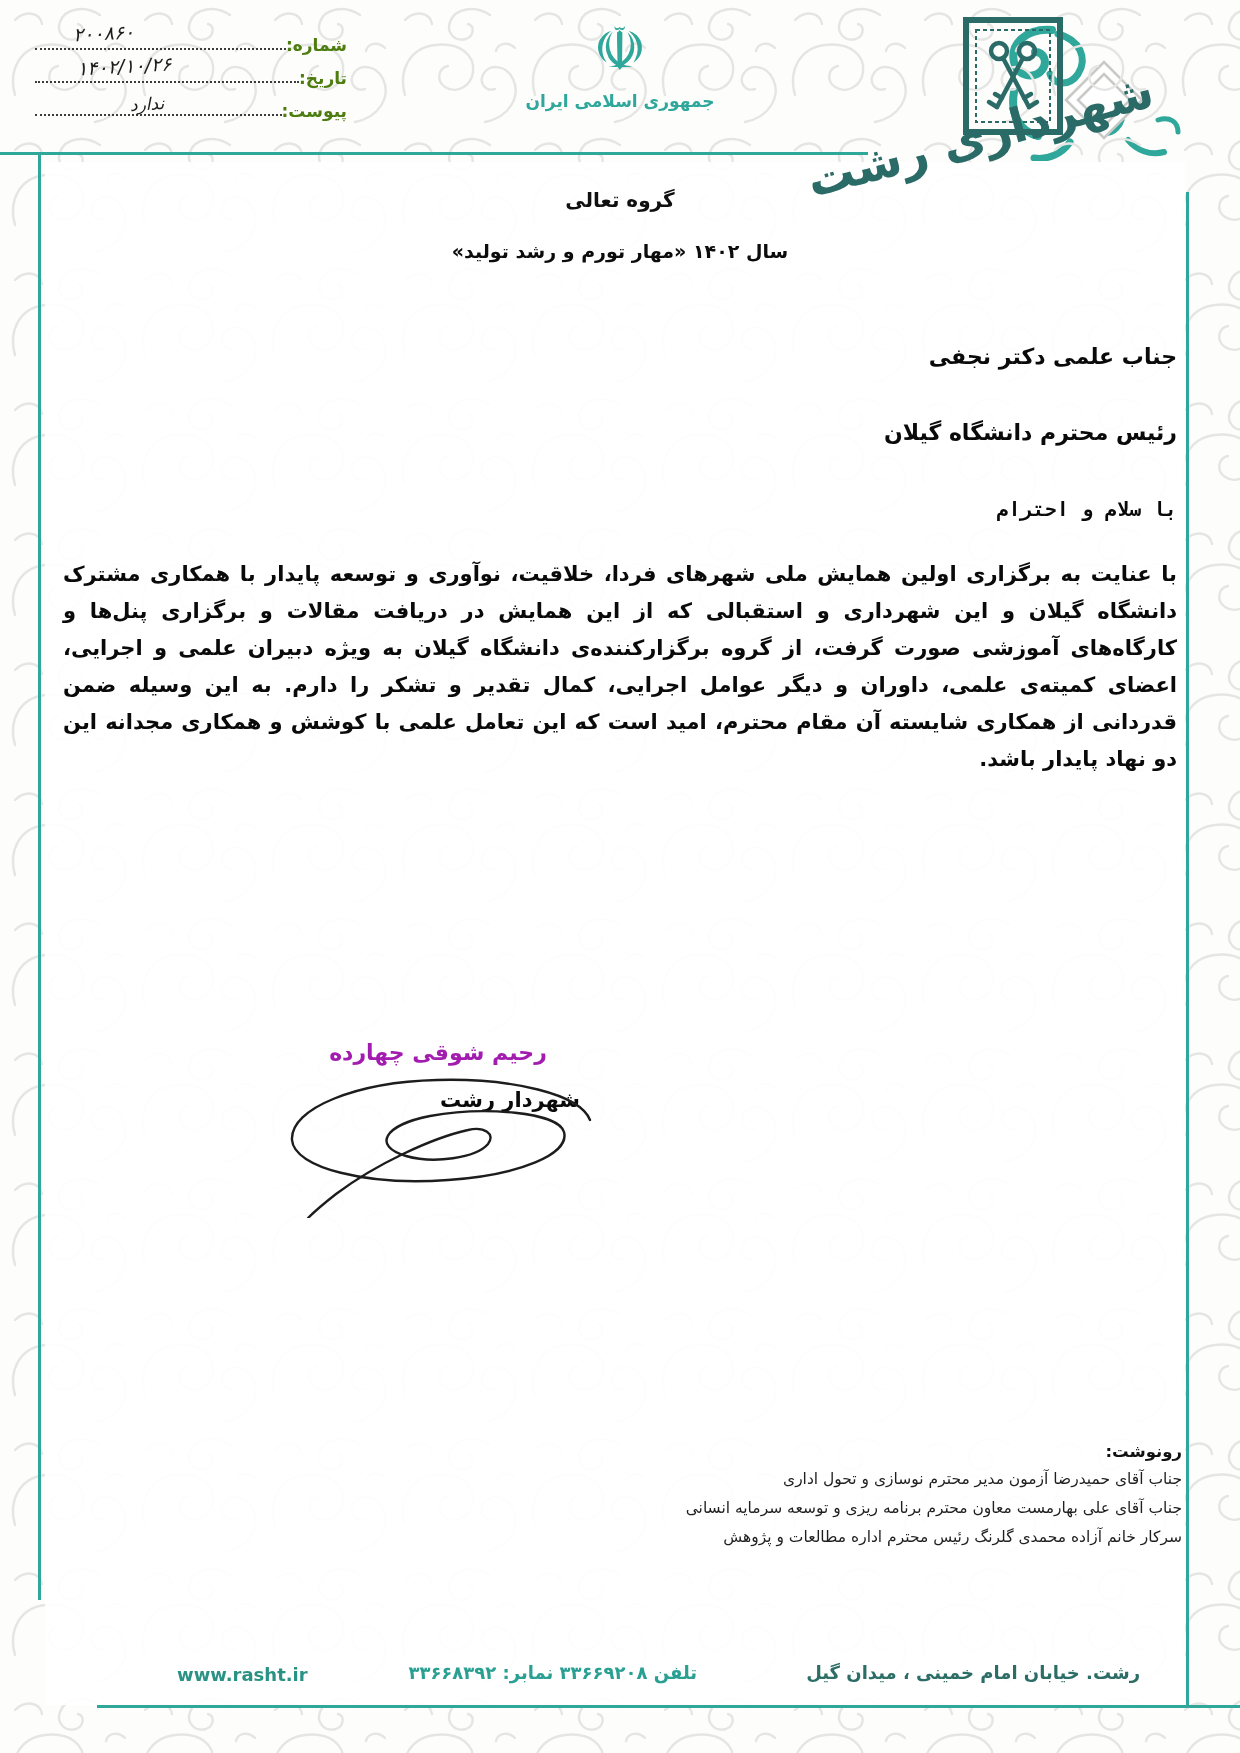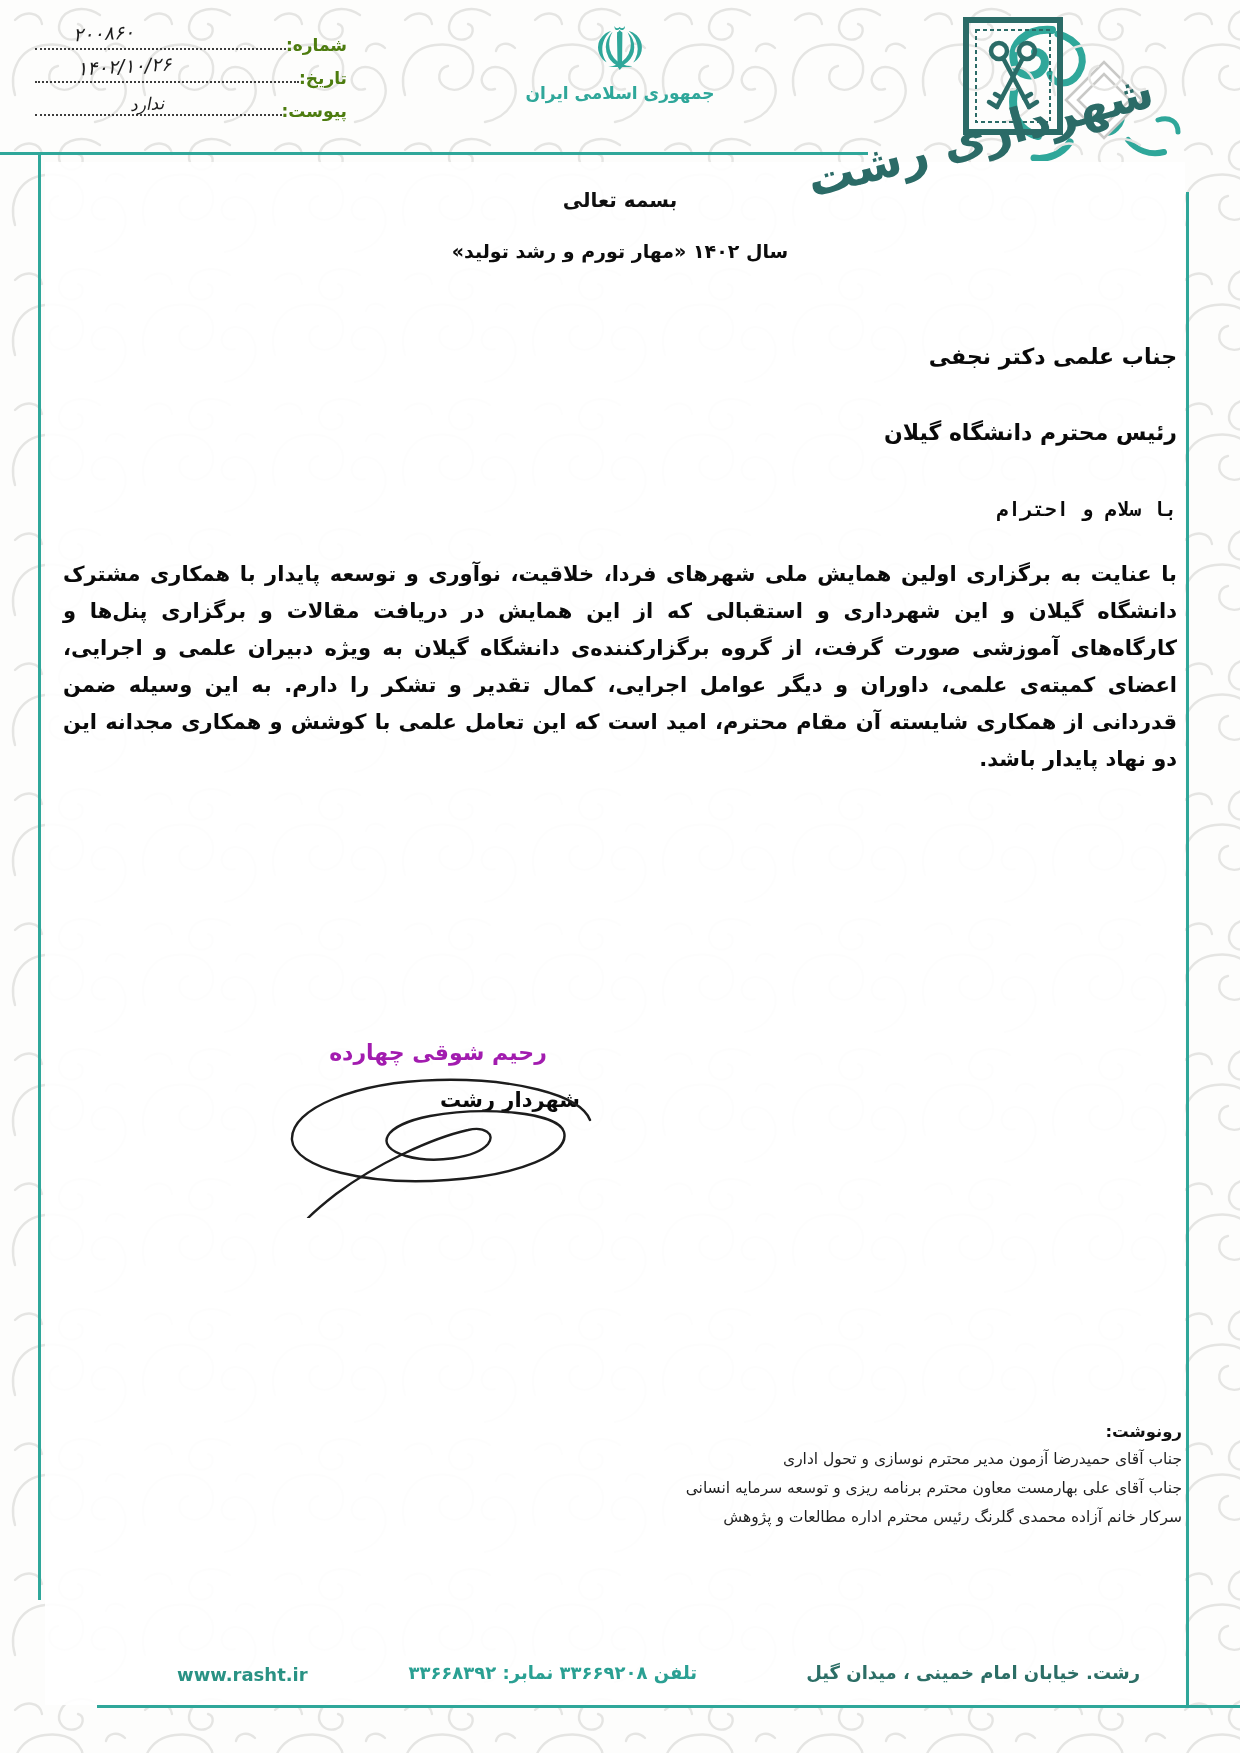--- a/index.html
+++ b/index.html
@@ -17,41 +17,41 @@
   
   .meta-block{left:35px;top:22px;width:312px;}
   .meta-row{position:relative;display:flex;align-items:flex-end;height:33px;direction:rtl;}
   .meta-label{font-size:17px;font-weight:bold;color:#4d7c0f;white-space:nowrap;}
   .meta-leader{flex:1;border-bottom:2px dotted #3c3c3c;margin-bottom:5px;position:relative;}
   .meta-value{position:absolute;font-size:19px;font-style:italic;color:#1c1c1c;
     white-space:nowrap;transform:rotate(-3deg);font-weight:500;}
   
   .emblem-block{left:50%;top:18px;transform:translateX(-50%);text-align:center;width:260px;}
   .emblem-symbol{font-size:60px;line-height:1.05;color:#2fa79a;}
-  .emblem-caption{font-size:17px;font-weight:bold;color:#2fa79a;margin-top:2px;}
+  .emblem-caption{font-size:17px;font-weight:bold;color:#2fa79a;margin-top:10px;}
   
   .logo-stamp{left:962px;top:16px;width:102px;height:120px;}
   .calligraphy{left:755px;top:108px;width:450px;text-align:center;
     transform:rotate(-15deg);font-size:47px;font-weight:bold;color:#2b6b67;
     letter-spacing:1px;white-space:nowrap;}
   
   .besmele{left:50%;top:188px;transform:translateX(-50%);font-size:20px;font-weight:600;color:#101010;white-space:nowrap;}
   .slogan{left:50%;top:240px;transform:translateX(-50%);font-size:19px;font-weight:bold;color:#0c0c0c;white-space:nowrap;}
   .recipient-name{right:63px;top:344px;font-size:22px;font-weight:bold;color:#0a0a0a;}
   .recipient-title{right:63px;top:420px;font-size:22px;font-weight:bold;color:#0a0a0a;}
   .salutation{right:63px;top:497px;font-size:20px;font-weight:bold;color:#0a0a0a;font-family:Liberation Mono, monospace;}
   .body-text{left:63px;top:556px;width:1114px;font-size:21px;font-weight:bold;
     color:#0a0a0a;line-height:37px;text-align:justify;direction:rtl;}
   
   .signer-name{left:288px;top:1040px;width:300px;text-align:center;font-size:22px;font-weight:bold;color:#a21caf;z-index:4;}
   .signer-title{left:330px;top:1088px;width:250px;font-size:21px;font-weight:bold;color:#0a0a0a;z-index:4;}
   .signature-scribble{left:272px;top:1068px;width:330px;height:150px;z-index:5;pointer-events:none;}
   
   .cc-block{right:58px;top:1422px;text-align:right;direction:rtl;}
-  .cc-label{font-size:16.5px;font-weight:bold;color:#111;}
+  .cc-label{font-size:16.5px;font-weight:bold;color:#111;margin-top:20px;}
   .cc-item{font-size:15.5px;color:#1f1f1f;margin-top:8px;line-height:21px;}
   
   .footer-address{right:100px;top:1662px;font-size:18px;font-weight:bold;color:#2c6e66;white-space:nowrap;}
   .footer-phone{right:543px;top:1662px;font-size:18px;font-weight:bold;color:#2aa093;white-space:nowrap;}
   .footer-site{left:177px;top:1664px;font-size:18px;font-weight:bold;color:#2a9284;direction:ltr;white-space:nowrap;}
   .corner-ornament{left:0;top:1592px;width:232px;height:161px;z-index:2;}
 </style>
 </head>
 <body>
 
@@ -123,21 +123,21 @@
       <path d="M35 91 L27 86"></path>
       <path d="M62 82 L69 78"></path>
       <path d="M40 82 L33 78"></path>
     </g>
   </svg>
 
   
   <div class="abs calligraphy">شهرداری رشت</div>
 
   
-  <div class="abs besmele">بسمه تعالی</div>
+  <div class="abs besmele">گروه تعالی</div>
   <div class="abs slogan">سال ۱۴۰۲ «مهار تورم و رشد تولید»</div>
   <div class="abs recipient-name">جناب علمی دکتر نجفی</div>
   <div class="abs recipient-title">رئیس محترم دانشگاه گیلان</div>
   <div class="abs salutation">با سلام و احترام</div>
 
   
   <div class="abs body-text">با عنایت به برگزاری اولین همایش ملی شهرهای فردا، خلاقیت، نوآوری و توسعه پایدار با همکاری مشترک دانشگاه گیلان و این شهرداری و استقبالی که از این همایش در دریافت مقالات و برگزاری پنل‌ها و کارگاه‌های آموزشی صورت گرفت، از گروه برگزارکننده‌ی دانشگاه گیلان به ویژه دبیران علمی و اجرایی، اعضای کمیته‌ی علمی، داوران و دیگر عوامل اجرایی، کمال تقدیر و تشکر را دارم.  به این وسیله ضمن قدردانی از همکاری شایسته آن مقام محترم، امید است که این تعامل علمی با کوشش و همکاری مجدانه این دو نهاد پایدار باشد.</div>
 
   
   <div class="abs signer-name">رحیم شوقی چهارده</div>

